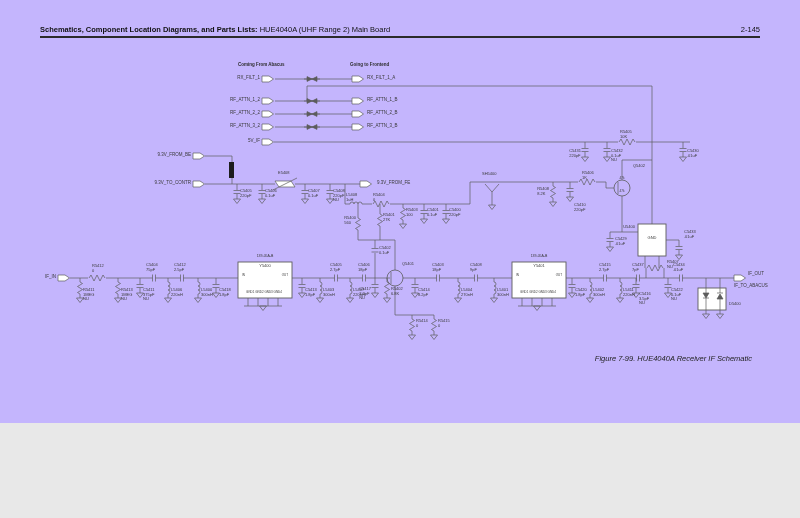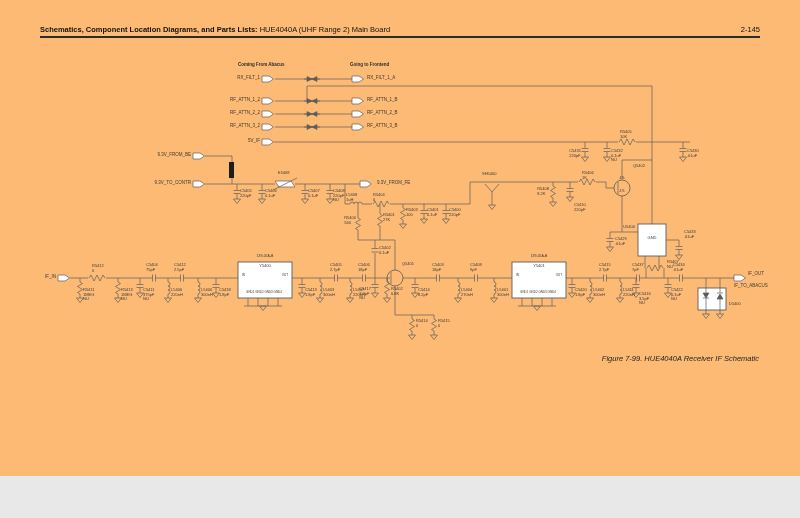--- a/index.html
+++ b/index.html
@@ -1,27 +1,27 @@
 <!DOCTYPE html>
 <html><head>
 <meta charset="utf-8">
 <style>
   html,body{margin:0;padding:0;background:#e8e8e8;}
-  #page{position:relative;width:800px;height:476px;background:#fdba74;overflow:hidden;
+  #page{position:relative;width:800px;height:423px;background:#c4b5fd;overflow:hidden;
         font-family:"Liberation Sans",sans-serif;color:#1e1e1e;}
   
   .hdr{position:absolute;top:25px;left:40px;right:40px;display:flex;justify-content:space-between;
        font-size:7.5px;color:#111;}
   .hdr b{font-weight:bold}
   .rule{position:absolute;left:40px;right:40px;height:2px;background:#2b2b2b;}
   .rule.top{top:36px}
   .rule.bot{top:488px}
   .ftr{position:absolute;top:492px;left:40px;right:40px;display:flex;justify-content:space-between;
        font-size:7px;color:#111;}
-  .caption{position:absolute;top:354px;right:41px;font-size:7.5px;font-style:italic;color:#222;}
+  .caption{position:absolute;top:354px;right:48px;font-size:7.5px;font-style:italic;color:#222;}
   
   #labels{position:absolute;left:0;top:0;width:800px;height:518px;pointer-events:none;}
   .slabel{position:absolute;font-size:4px;line-height:1.18;color:#3a3a3a;white-space:nowrap;}
   .slabel.r{transform:translateX(-100%)}
   .slabel.m{transform:translateX(-50%)}
   .slabel.s3{font-size:3px}
   .slabel.s35{font-size:3.5px}
   .slabel.s45{font-size:4.5px}
   .slabel.b{font-weight:bold;color:#2c2c2c}
   svg{position:absolute;left:0;top:0}

